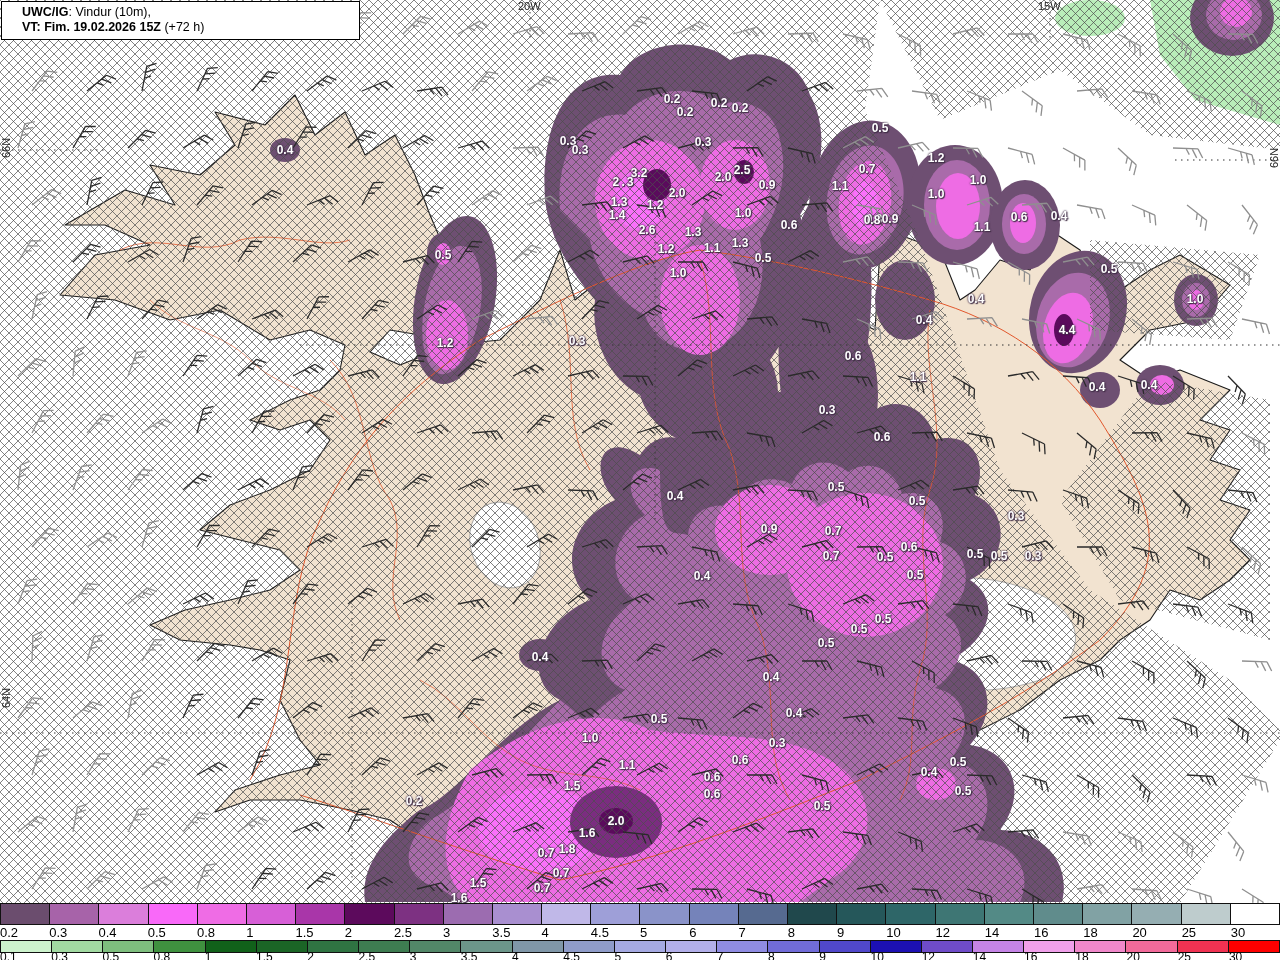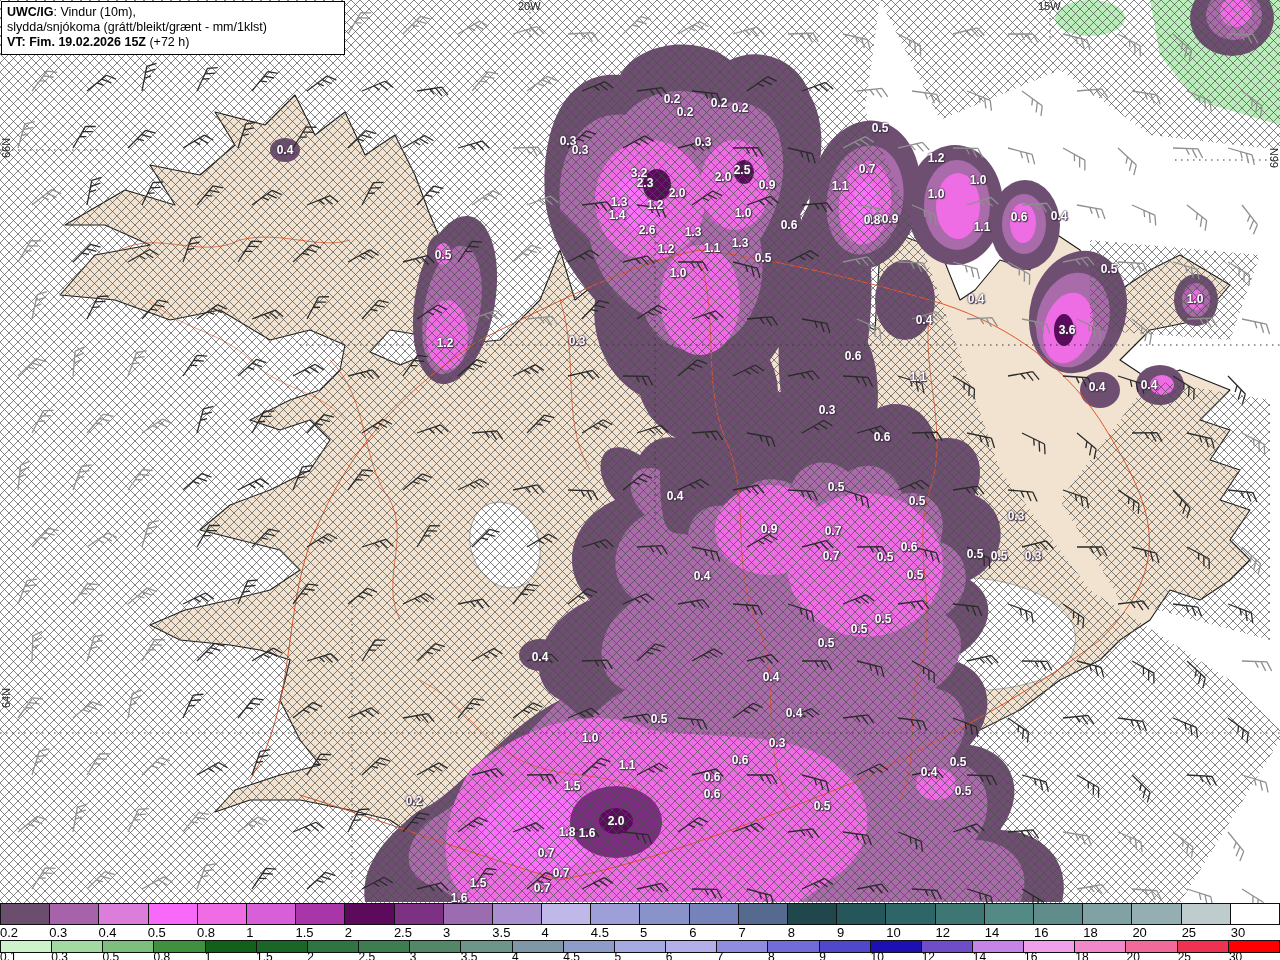--- a/index.html
+++ b/index.html
@@ -2,21 +2,21 @@
 <html><head>
 <meta charset="utf-8">
 <style>
   html,body{margin:0;padding:0;background:#ffffff;}
   #app{position:relative;width:1280px;height:960px;overflow:hidden;
        font-family:"Liberation Sans","DejaVu Sans",sans-serif;background:#fff;}
   #map-wrap{position:absolute;left:0;top:0;width:1280px;height:903px;}
   #map-svg{position:absolute;left:0;top:0;}
   
   #info-box{position:absolute;left:1px;top:1px;width:332px;background:#ffffff;
-            border:1px solid #000;padding:3px 5px 4px 5px;font-size:12.5px;line-height:15px;color:#000;z-index:30;}
+            border:1px solid #000;padding:3px 5px 4px 20px;font-size:12.5px;line-height:15px;color:#000;z-index:30;}
   #info-box b{font-weight:bold;}
   
   .map-label{position:absolute;transform:translate(-50%,-50%);font-size:12px;font-weight:bold;color:#ffffff;
              text-shadow:0 0 2px #4a3550,0 0 2px #4a3550,1px 1px 1px #3c2b42;white-space:nowrap;z-index:20;pointer-events:none;}
   .axis-label{position:absolute;font-size:11px;color:#222;z-index:25;}
   .axis-left,.axis-right{transform:rotate(-90deg);transform-origin:center;}
   
   #bars{position:absolute;left:0;top:903px;width:1280px;height:57px;background:#fff;z-index:40;}
   .bar-swatches{display:flex;width:1280px;box-sizing:border-box;border-top:1px solid #111;border-bottom:1px solid #111;}
   .bar-swatches .cell{flex:1 1 0;border-left:1px solid #111;box-sizing:border-box;}
@@ -528,21 +528,21 @@
         <span class="map-label" style="left: 719px; top: 103px;">0.2</span>
         <span class="map-label" style="left: 740px; top: 108px;">0.2</span>
         <span class="map-label" style="left: 685px; top: 112px;">0.2</span>
         <span class="map-label" style="left: 568px; top: 141px;">0.3</span>
         <span class="map-label" style="left: 580px; top: 150px;">0.3</span>
         <span class="map-label" style="left: 703px; top: 142px;">0.3</span>
         <span class="map-label" style="left: 285px; top: 150px;">0.4</span>
         <span class="map-label" style="left: 880px; top: 128px;">0.5</span>
         <span class="map-label" style="left: 867px; top: 169px;">0.7</span>
         <span class="map-label" style="left: 639px; top: 173px;">3.2</span>
-        <span class="map-label" style="left: 645px; top: 183px;">2.3</span>
+        <span class="map-label" style="left: 623px; top: 183px; font-family: Liberation Mono, monospace;">2.3</span>
         <span class="map-label" style="left: 723px; top: 177px;">2.0</span>
         <span class="map-label" style="left: 742px; top: 170px;">2.5</span>
         <span class="map-label" style="left: 767px; top: 185px;">0.9</span>
         <span class="map-label" style="left: 677px; top: 193px;">2.0</span>
         <span class="map-label" style="left: 840px; top: 186px;">1.1</span>
         <span class="map-label" style="left: 936px; top: 158px;">1.2</span>
         <span class="map-label" style="left: 978px; top: 180px;">1.0</span>
         <span class="map-label" style="left: 936px; top: 194px;">1.0</span>
         <span class="map-label" style="left: 619px; top: 202px;">1.3</span>
         <span class="map-label" style="left: 655px; top: 205px;">1.2</span>
@@ -560,21 +560,21 @@
         <span class="map-label" style="left: 666px; top: 249px;">1.2</span>
         <span class="map-label" style="left: 712px; top: 248px;">1.1</span>
         <span class="map-label" style="left: 740px; top: 243px;">1.3</span>
         <span class="map-label" style="left: 763px; top: 258px;">0.5</span>
         <span class="map-label" style="left: 443px; top: 255px;">0.5</span>
         <span class="map-label" style="left: 678px; top: 273px;">1.0</span>
         <span class="map-label" style="left: 1109px; top: 269px;">0.5</span>
         <span class="map-label" style="left: 1195px; top: 299px;">1.0</span>
         <span class="map-label" style="left: 976px; top: 299px;">0.4</span>
         <span class="map-label" style="left: 924px; top: 320px;">0.4</span>
-        <span class="map-label" style="left: 1067px; top: 330px;">3.6</span>
+        <span class="map-label" style="left: 1067px; top: 330px;">4.4</span>
         <span class="map-label" style="left: 577px; top: 341px;">0.3</span>
         <span class="map-label" style="left: 445px; top: 343px;">1.2</span>
         <span class="map-label" style="left: 853px; top: 356px;">0.6</span>
         <span class="map-label" style="left: 918px; top: 377px;">1.1</span>
         <span class="map-label" style="left: 1097px; top: 387px;">0.4</span>
         <span class="map-label" style="left: 1149px; top: 385px;">0.4</span>
         <span class="map-label" style="left: 827px; top: 410px;">0.3</span>
         <span class="map-label" style="left: 882px; top: 437px;">0.6</span>
         <span class="map-label" style="left: 675px; top: 496px;">0.4</span>
         <span class="map-label" style="left: 836px; top: 487px;">0.5</span>
@@ -600,21 +600,21 @@
         <span class="map-label" style="left: 590px; top: 738px;">1.0</span>
         <span class="map-label" style="left: 777px; top: 743px;">0.3</span>
         <span class="map-label" style="left: 740px; top: 760px;">0.6</span>
         <span class="map-label" style="left: 627px; top: 765px;">1.1</span>
         <span class="map-label" style="left: 712px; top: 777px;">0.6</span>
         <span class="map-label" style="left: 712px; top: 794px;">0.6</span>
         <span class="map-label" style="left: 572px; top: 786px;">1.5</span>
         <span class="map-label" style="left: 414px; top: 801px;">0.2</span>
         <span class="map-label" style="left: 822px; top: 806px;">0.5</span>
         <span class="map-label" style="left: 616px; top: 821px;">2.0</span>
-        <span class="map-label" style="left: 567px; top: 832px;">1.8</span>
+        <span class="map-label" style="left: 567px; top: 849px;">1.8</span>
         <span class="map-label" style="left: 587px; top: 833px;">1.6</span>
         <span class="map-label" style="left: 546px; top: 853px;">0.7</span>
         <span class="map-label" style="left: 561px; top: 873px;">0.7</span>
         <span class="map-label" style="left: 542px; top: 888px;">0.7</span>
         <span class="map-label" style="left: 478px; top: 883px;">1.5</span>
         <span class="map-label" style="left: 459px; top: 898px;">1.6</span>
         <span class="map-label" style="left: 929px; top: 772px;">0.4</span>
         <span class="map-label" style="left: 958px; top: 762px;">0.5</span>
         <span class="map-label" style="left: 963px; top: 791px;">0.5</span>
       </div>
@@ -622,21 +622,20 @@
     <div id="axis-layer">
         <span class="axis-label" style="left: 518px; top: 0px;">20W</span>
         <span class="axis-label" style="left: 1038px; top: 0px;">15W</span>
         <span class="axis-label axis-left" style="left: -4px; top: 142px;">66N</span>
         <span class="axis-label axis-left" style="left: -4px; top: 692px;">64N</span>
         <span class="axis-label axis-right" style="right: -4px; top: 152px;">66N</span>
       </div>
 
     <div id="info-box">
       <div><b>UWC/IG</b><span>: Vindur (10m),</span></div>
-      <div>slydda/snjókoma (grátt/bleikt/grænt - mm/1klst)</div>
       <div><b>VT: Fim. 19.02.2026 15Z</b><span> (+72 h)</span></div>
     </div>
   </div>
 
   <div id="bars">
     <div id="rain-swatches" class="bar-swatches">
         <div class="cell" style="background: rgb(107, 77, 110);"></div>
         <div class="cell" style="background: rgb(167, 99, 169);"></div>
         <div class="cell" style="background: rgb(219, 126, 219);"></div>
         <div class="cell" style="background: rgb(249, 105, 249);"></div>

